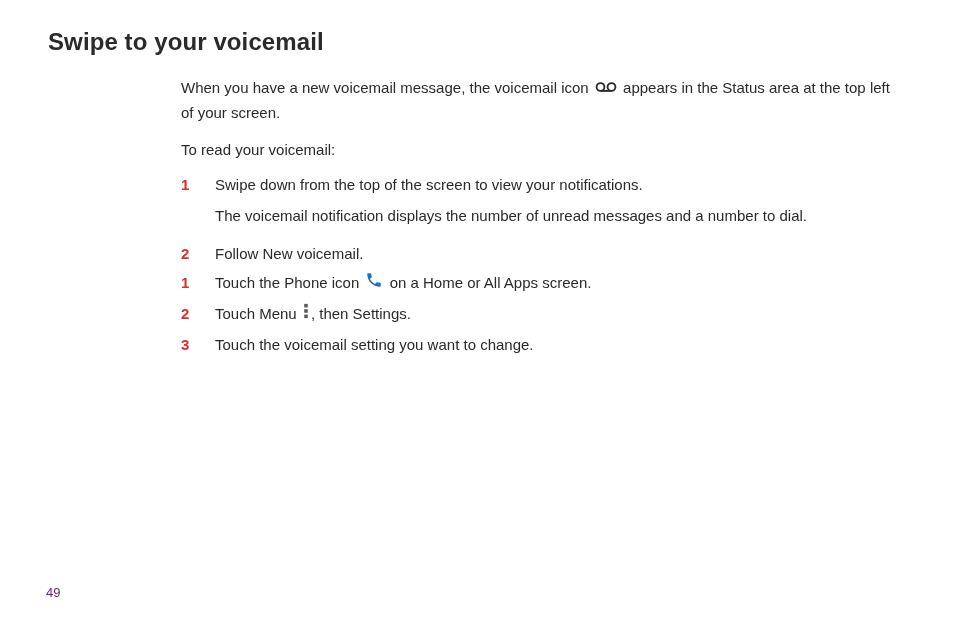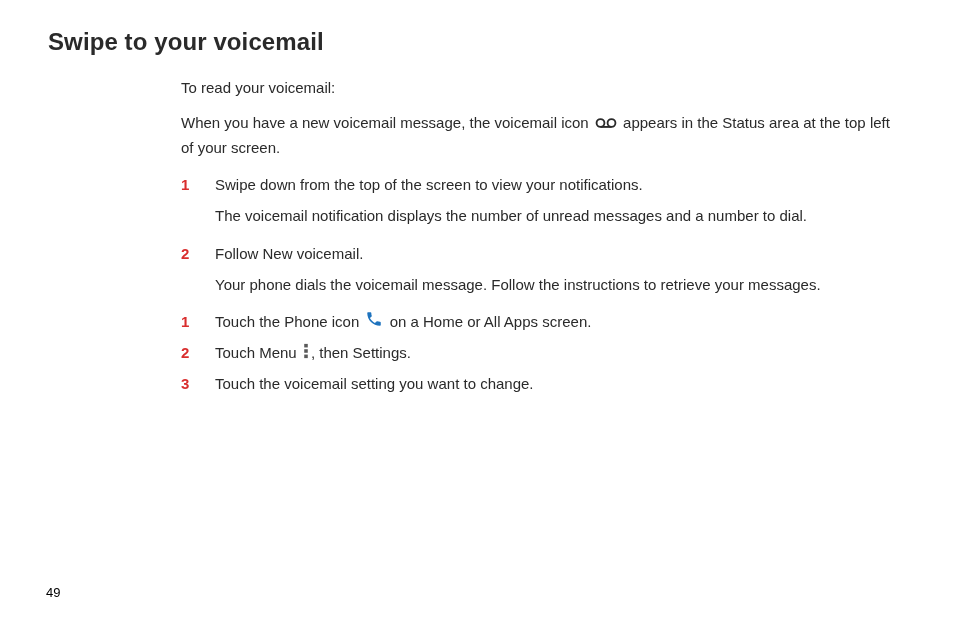--- a/index.html
+++ b/index.html
@@ -58,60 +58,59 @@
       top: -1px;
     }
     .voicemail-svg { width: 22px; height: 12px; }
     .phone-svg { width: 18px; height: 18px; }
     .menu-svg { width: 6px; height: 16px; }
     .page-num {
       position: absolute;
       left: 46px;
       bottom: 36px;
       font-size: 13px;
-      color: #000000;
+      color: #701a75;
       margin-top: 42px;
     }
     .gapblock { margin-bottom: 14px; }
   </style>
 </head>
 <body>
 
 <h1 class="heading">Swipe to your voicemail</h1>
 
 <div class="content">
-
-  <p class="para">To read your voicemail:</p>
 
   <p class="para intro">
     <span>When you have a new voicemail message, the voicemail icon </span>
     <span class="inline-icon">
       <svg class="voicemail-svg" viewBox="0 0 24 12">
         <circle cx="6" cy="6" r="4.3" fill="none" stroke="#2a2a2a" stroke-width="2"></circle>
         <circle cx="18" cy="6" r="4.3" fill="none" stroke="#2a2a2a" stroke-width="2"></circle>
         <line x1="6" y1="10.3" x2="18" y2="10.3" stroke="#2a2a2a" stroke-width="2"></line>
       </svg>
     </span>
     <span> appears in the Status area at the top left of your screen.</span>
   </p>
+
+  <p class="para">To read your voicemail:</p>
 
   <div>
     <div class="step-row">
       <span class="step-num">1</span>
       <span class="step-body">Swipe down from the top of the screen to view your notifications.</span>
     </div>
     <p class="step-sub gapblock">The voicemail notification displays the number of unread messages and a number to dial.</p>
 
     <div class="step-row">
       <span class="step-num">2</span>
       <span class="step-body">
         <span>Follow </span><span class="bold">New voicemail</span><span>.</span>
       </span>
     </div>
-    <p class="step-sub gapblock">Your phone dials the voicemail message. Follow the instructions to retrieve your messages.</p>
   </div>
 
 
   <div>
     <div class="step-row">
       <span class="step-num">1</span>
       <span class="step-body">
         <span>Touch the Phone icon </span>
         <span class="inline-icon">
           <svg class="phone-svg" viewBox="0 0 24 24">

